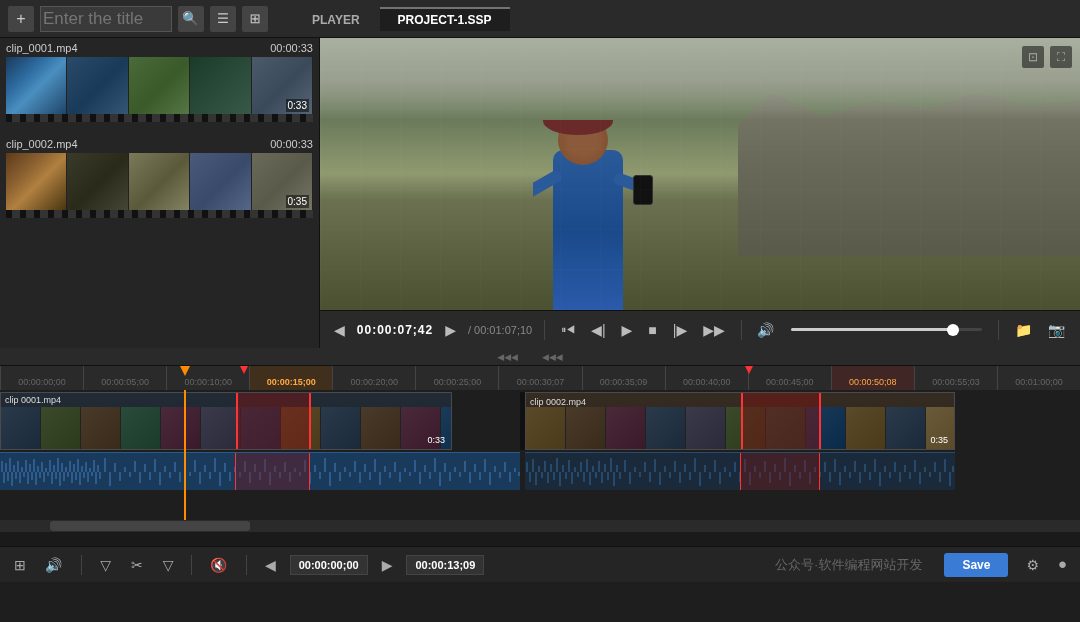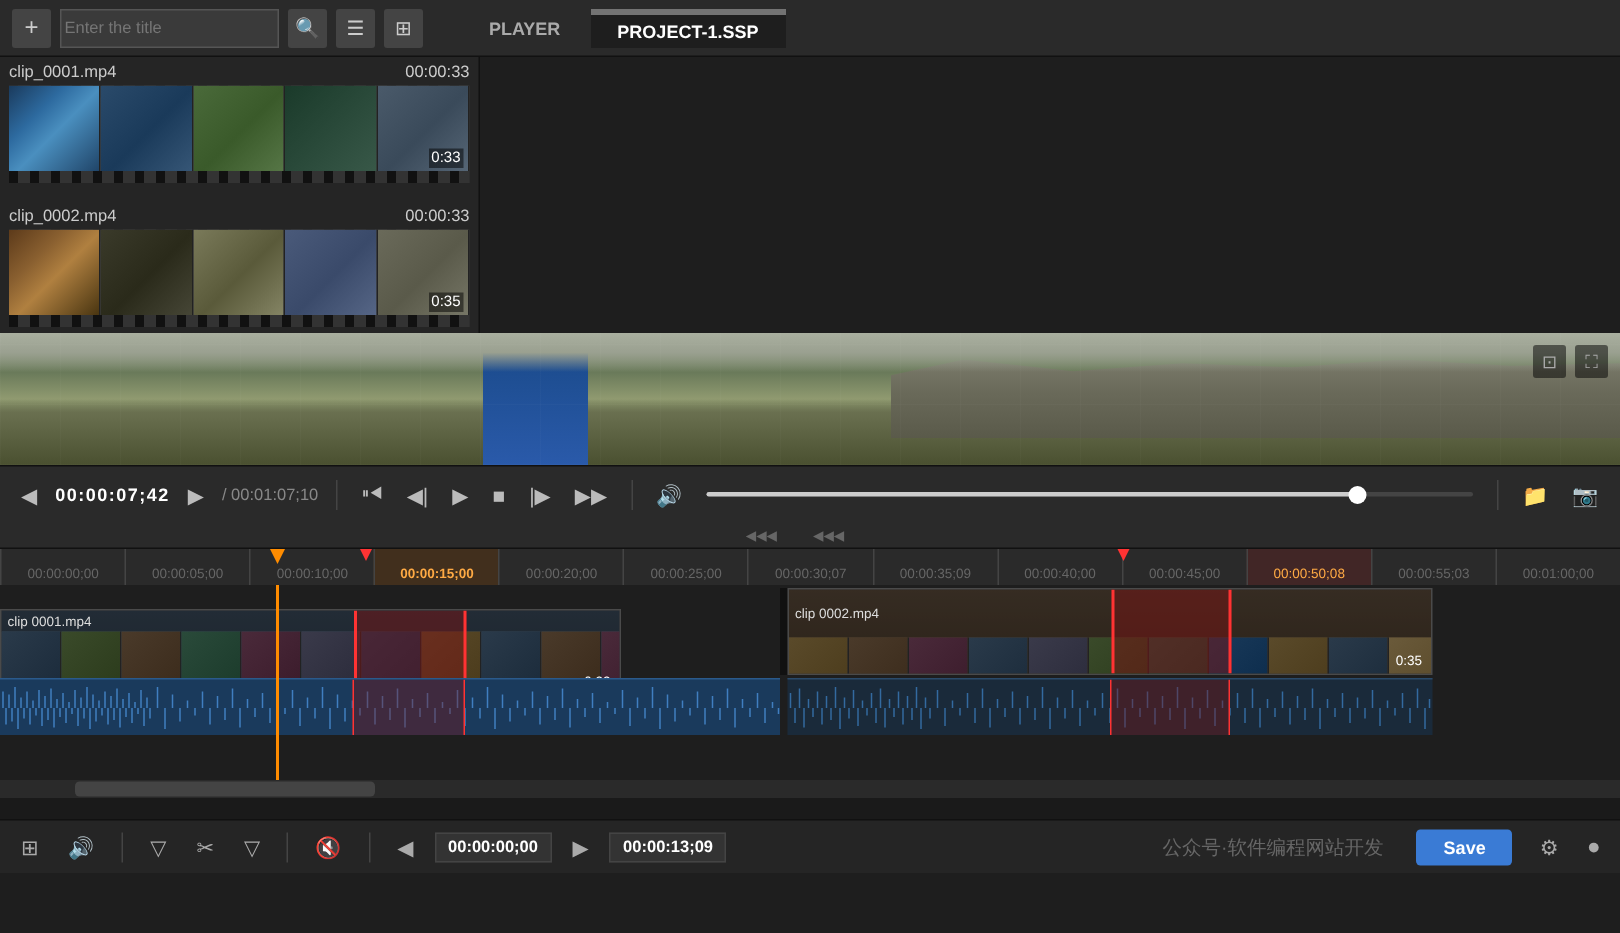--- a/index.html
+++ b/index.html
@@ -27,26 +27,26 @@
       width: 26px; height: 26px;
       background: #444;
       border: none;
       color: #ccc;
       font-size: 16px;
       cursor: pointer;
       display: flex; align-items: center; justify-content: center;
       border-radius: 2px;
     }
     .title-input {
-      width: 146px; height: 26px;
+      width: 132px; height: 26px;
       background: #3a3a3a;
       border: 1px solid #555;
       color: #999;
       padding: 0 2px;
-      font-size: 11px;
+      font-size: 17px;
     }
     .search-btn, .list-btn, .grid-btn {
       width: 26px; height: 26px;
       background: #444;
       border: none;
       color: #ccc;
       cursor: pointer;
       display: flex; align-items: center; justify-content: center;
       border-radius: 2px;
     }
@@ -60,28 +60,27 @@
       background: #2a2a2a;
       color: #aaa;
       cursor: pointer;
       border-top: 2px solid transparent;
       font-size: 12px;
       font-weight: bold;
     }
     .tab.active {
       background: #1e1e1e;
       color: #fff;
-      border-top: 4px solid #737373;
+      border-top: 2px solid #737373;
     }
 
     
     .main-area {
       display: flex;
       height: 310px;
-      flex-direction: column;
     }
 
     
     .media-panel {
       width: 320px;
       background: #252525;
       border-right: 1px solid #111;
       overflow-y: auto;
       flex-shrink: 0;
     }
@@ -527,21 +526,21 @@
     <div style="position:absolute;top:0;left:180px;width:0;height:0;border-left:5px solid transparent;border-right:5px solid transparent;border-top:10px solid #ff8c00;z-index:20;"></div>
 
     <div style="position:absolute;top:0;left:240px;width:0;height:0;border-left:4px solid transparent;border-right:4px solid transparent;border-top:8px solid #ff3333;z-index:20;"></div>
     <div style="position:absolute;top:0;left:745px;width:0;height:0;border-left:4px solid transparent;border-right:4px solid transparent;border-top:8px solid #ff3333;z-index:20;"></div>
   </div>
 
   <div style="position:relative;height:130px;background:#1e1e1e;overflow:hidden;">
 
     <div style="position:absolute;top:0;left:184px;width:2px;height:100%;background:#ff8c00;z-index:30;"></div>
 
-    <div style="position:absolute;top:16px;left:0;width:414px;height:58px;overflow:hidden;border:1px solid #4a4a4a;" class="clip1-bg">
+    <div style="position:absolute;top:2px;left:0;width:452px;height:58px;overflow:hidden;border:1px solid #4a4a4a;" class="clip1-bg">
       <div style="height:14px;background:rgba(0,0,0,0.4);display:flex;align-items:center;padding:0 4px;font-size:9px;color:#ddd;">
         <span>clip 0001.mp4</span>
       </div>
       <div style="display:flex;height:44px;">
         <div class="tl-thumb tl-t1"></div>
         <div class="tl-thumb tl-t2"></div>
         <div class="tl-thumb tl-t3"></div>
         <div class="tl-thumb tl-t4"></div>
         <div class="tl-thumb tl-t5"></div>
         <div class="tl-thumb tl-t6"></div>
@@ -554,21 +553,21 @@
         <div style="flex:1;background:linear-gradient(135deg,#4a6a2a,#3a5a1a);"></div>
       </div>
 
       <div style="position:absolute;top:0;left:235px;width:75px;height:100%;background:rgba(120,20,20,0.5);border-left:2px solid #ff3333;border-right:2px solid #ff3333;"></div>
       <span style="position:absolute;bottom:4px;right:6px;color:#fff;font-size:9px;">0:33</span>
     </div>
 
     <div style="position:absolute;top:2px;left:520px;width:5px;height:58px;background:#111;"></div>
 
     <div style="position:absolute;top:2px;left:525px;width:430px;height:58px;overflow:hidden;border:1px solid #4a4a4a;" class="clip2-bg">
-      <div style="height:14px;background:rgba(0,0,0,0.4);display:flex;align-items:center;padding:16px 4px;font-size:9px;color:#ddd;">
+      <div style="height:14px;background:rgba(0,0,0,0.4);display:flex;align-items:flex-start;padding:4px 4px;font-size:9px;color:#ddd;">
         <span>clip 0002.mp4</span>
       </div>
       <div style="display:flex;height:44px;">
         <div class="tl-thumb tl-t8"></div>
         <div class="tl-thumb tl-t3"></div>
         <div class="tl-thumb tl-t5"></div>
         <div class="tl-thumb tl-t1"></div>
         <div class="tl-thumb tl-t6"></div>
         <div class="tl-thumb tl-t2"></div>
         <div class="tl-thumb tl-t4"></div>

